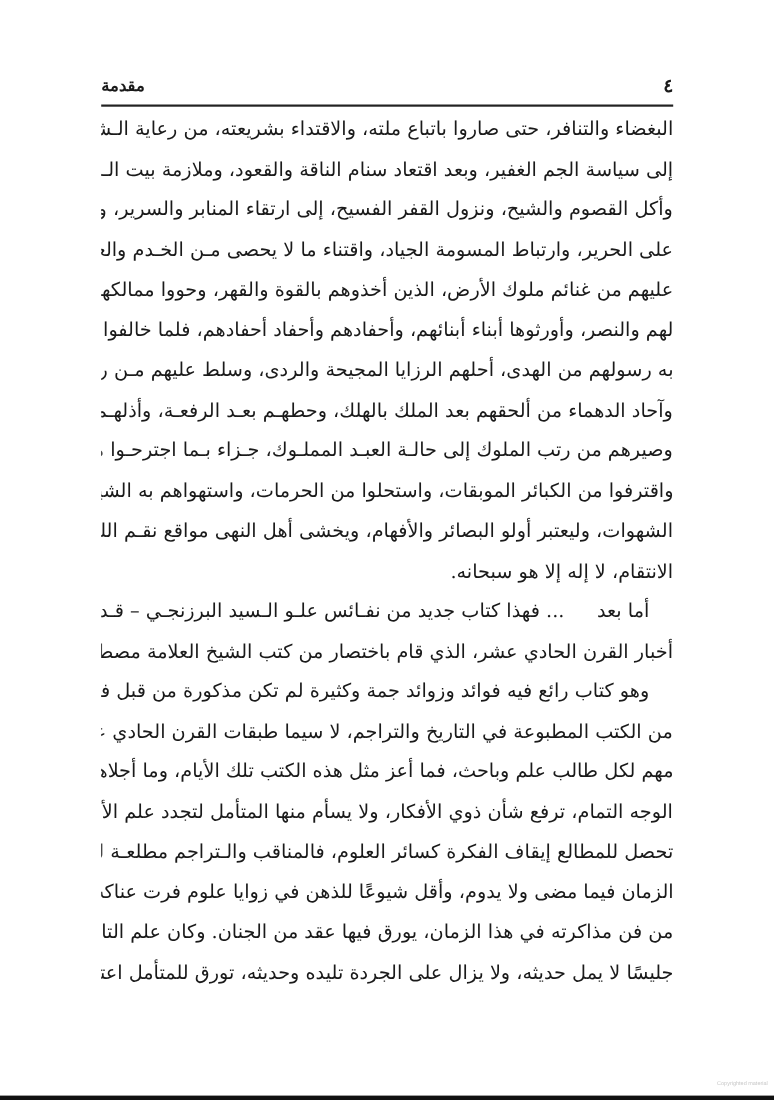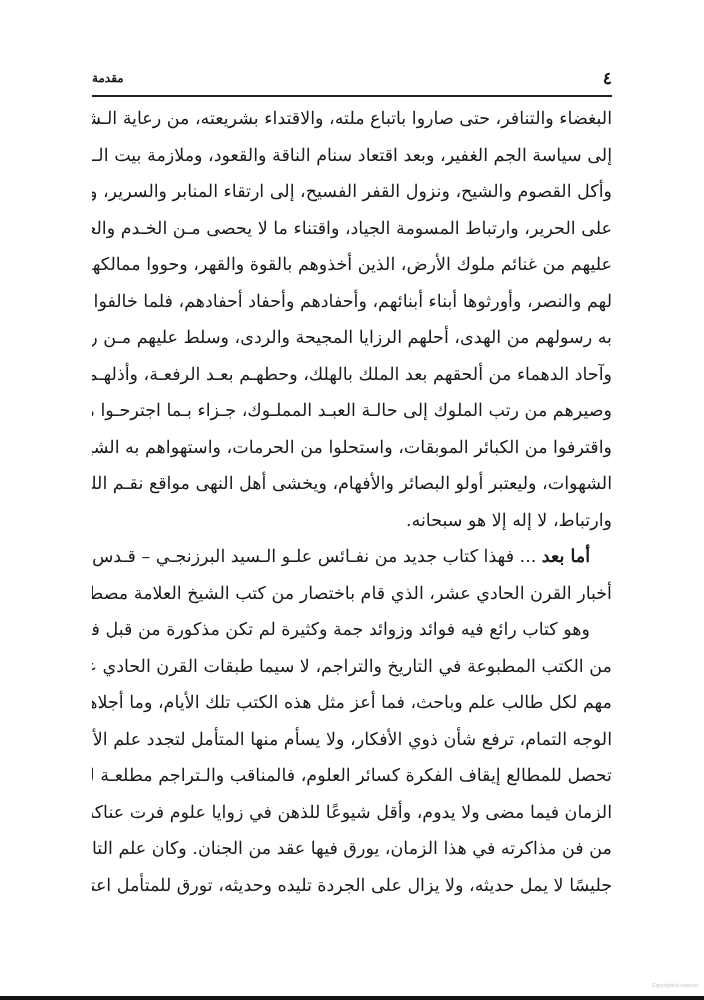--- a/index.html
+++ b/index.html
@@ -5,36 +5,36 @@
   html, body { margin: 0; padding: 0; }
   body {
     width: 704px; height: 1000px; background: #ffffff; position: relative; overflow: hidden;
     font-family: "DejaVu Serif", "Liberation Serif", serif; color: #1a1a1a;
   }
   .page-header {
     position: absolute; left: 92px; right: 92px; top: 62px; height: 32px;
     direction: rtl; display: flex; justify-content: space-between; align-items: center;
   }
   .page-number { font-size: 17px; font-weight: bold; }
-  .running-title { font-size: 12px; font-weight: bold; }
+  .running-title { font-size: 15px; font-weight: bold; }
   .header-rule {
     position: absolute; left: 92px; right: 92px; top: 95px; height: 0;
     border-top: 2px solid #222;
   }
   .body-text {
     position: absolute; left: 92px; right: 92px; top: 100px;
     direction: rtl; text-align: justify; text-align-last: justify;
   }
   .line {
     height: 36.5px; line-height: 36.5px; font-size: 17.5px; white-space: nowrap;
     display: block; text-align: justify; text-align-last: justify; overflow: hidden;
   }
   .line.last { text-align-last: right; }
   .line.indent { padding-right: 22px; }
-  .lead-bold { font-weight: bold; }
+  .lead-bold { font-weight: normal; margin-left: 24px; }
   .watermark {
     position: absolute; right: 6px; bottom: 12px; font-family: "Liberation Sans", sans-serif;
     font-size: 5px; color: #c8c8c8;
   }
   .bottom-bar { position: absolute; left: 0; right: 0; bottom: 0; height: 4px; background: #111; }
 </style>
 </head>
 <body>
 
 <div class="page-header">
@@ -50,21 +50,21 @@
     <span class="line">إلى سياسة الجم الغفير، وبعد اقتعاد سنام الناقة والقعود، وملازمة بيت الـشعر والعمـود،</span>
     <span class="line">وأكل القصوم والشيح، ونزول القفر الفسيح، إلى ارتقاء المنابر والسرير، وتوسد الأرائـك</span>
     <span class="line">على الحرير، وارتباط المسومة الجياد، واقتناء ما لا يحصى مـن الخـدم والعتـاد، بـما فـتح الله</span>
     <span class="line">عليهم من غنائم ملوك الأرض، الذين أخذوهم بالقوة والقهر، وحووا ممالكهم بتأييد الله</span>
     <span class="line">لهم والنصر، وأورثوها أبناء أبنائهم، وأحفادهم وأحفاد أحفادهم، فلما خالفوا ما جـاءهم</span>
     <span class="line">به رسولهم من الهدى، أحلهم الرزايا المجيحة والردى، وسلط عليهم مـن رعـاع الغوغـاء</span>
     <span class="line">وآحاد الدهماء من ألحقهم بعد الملك بالهلك، وحطهـم بعـد الرفعـة، وأذلهـم بعـد المنعـة،</span>
     <span class="line">وصيرهم من رتب الملوك إلى حالـة العبـد المملـوك، جـزاء بـما اجترحـوا مـن الـسيئات،</span>
     <span class="line">واقترفوا من الكبائر الموبقات، واستحلوا من الحرمات، واستهواهم به الشيطان من اتبـاع</span>
     <span class="line">الشهوات، وليعتبر أولو البصائر والأفهام، ويخشى أهل النهى مواقع نقـم الله العزيـز ذي</span>
-    <span class="line last">وارتباط، لا إله إلا هو سبحانه.</span>
+    <span class="line last">الانتقام، لا إله إلا هو سبحانه.</span>
   </div>
 
   <div>
     <div class="line indent"><span class="lead-bold">أما بعد</span><span> ... فهذا كتاب جديد من نفـائس علـو الـسيد البرزنجـي – قـدس سره – في</span></div>
     <span class="line">أخبار القرن الحادي عشر، الذي قام باختصار من كتب الشيخ العلامة مصطفى بـن فـتح</span>
   </div>
 
   <div>
     <span class="line indent">وهو كتاب رائع فيه فوائد وزوائد جمة وكثيرة لم تكن مذكورة من قبل فيها بين أيدي الناس</span>
     <span class="line">من الكتب المطبوعة في التاريخ والتراجم، لا سيما طبقات القرن الحادي عشر، لذا فهو كتـاب</span>

